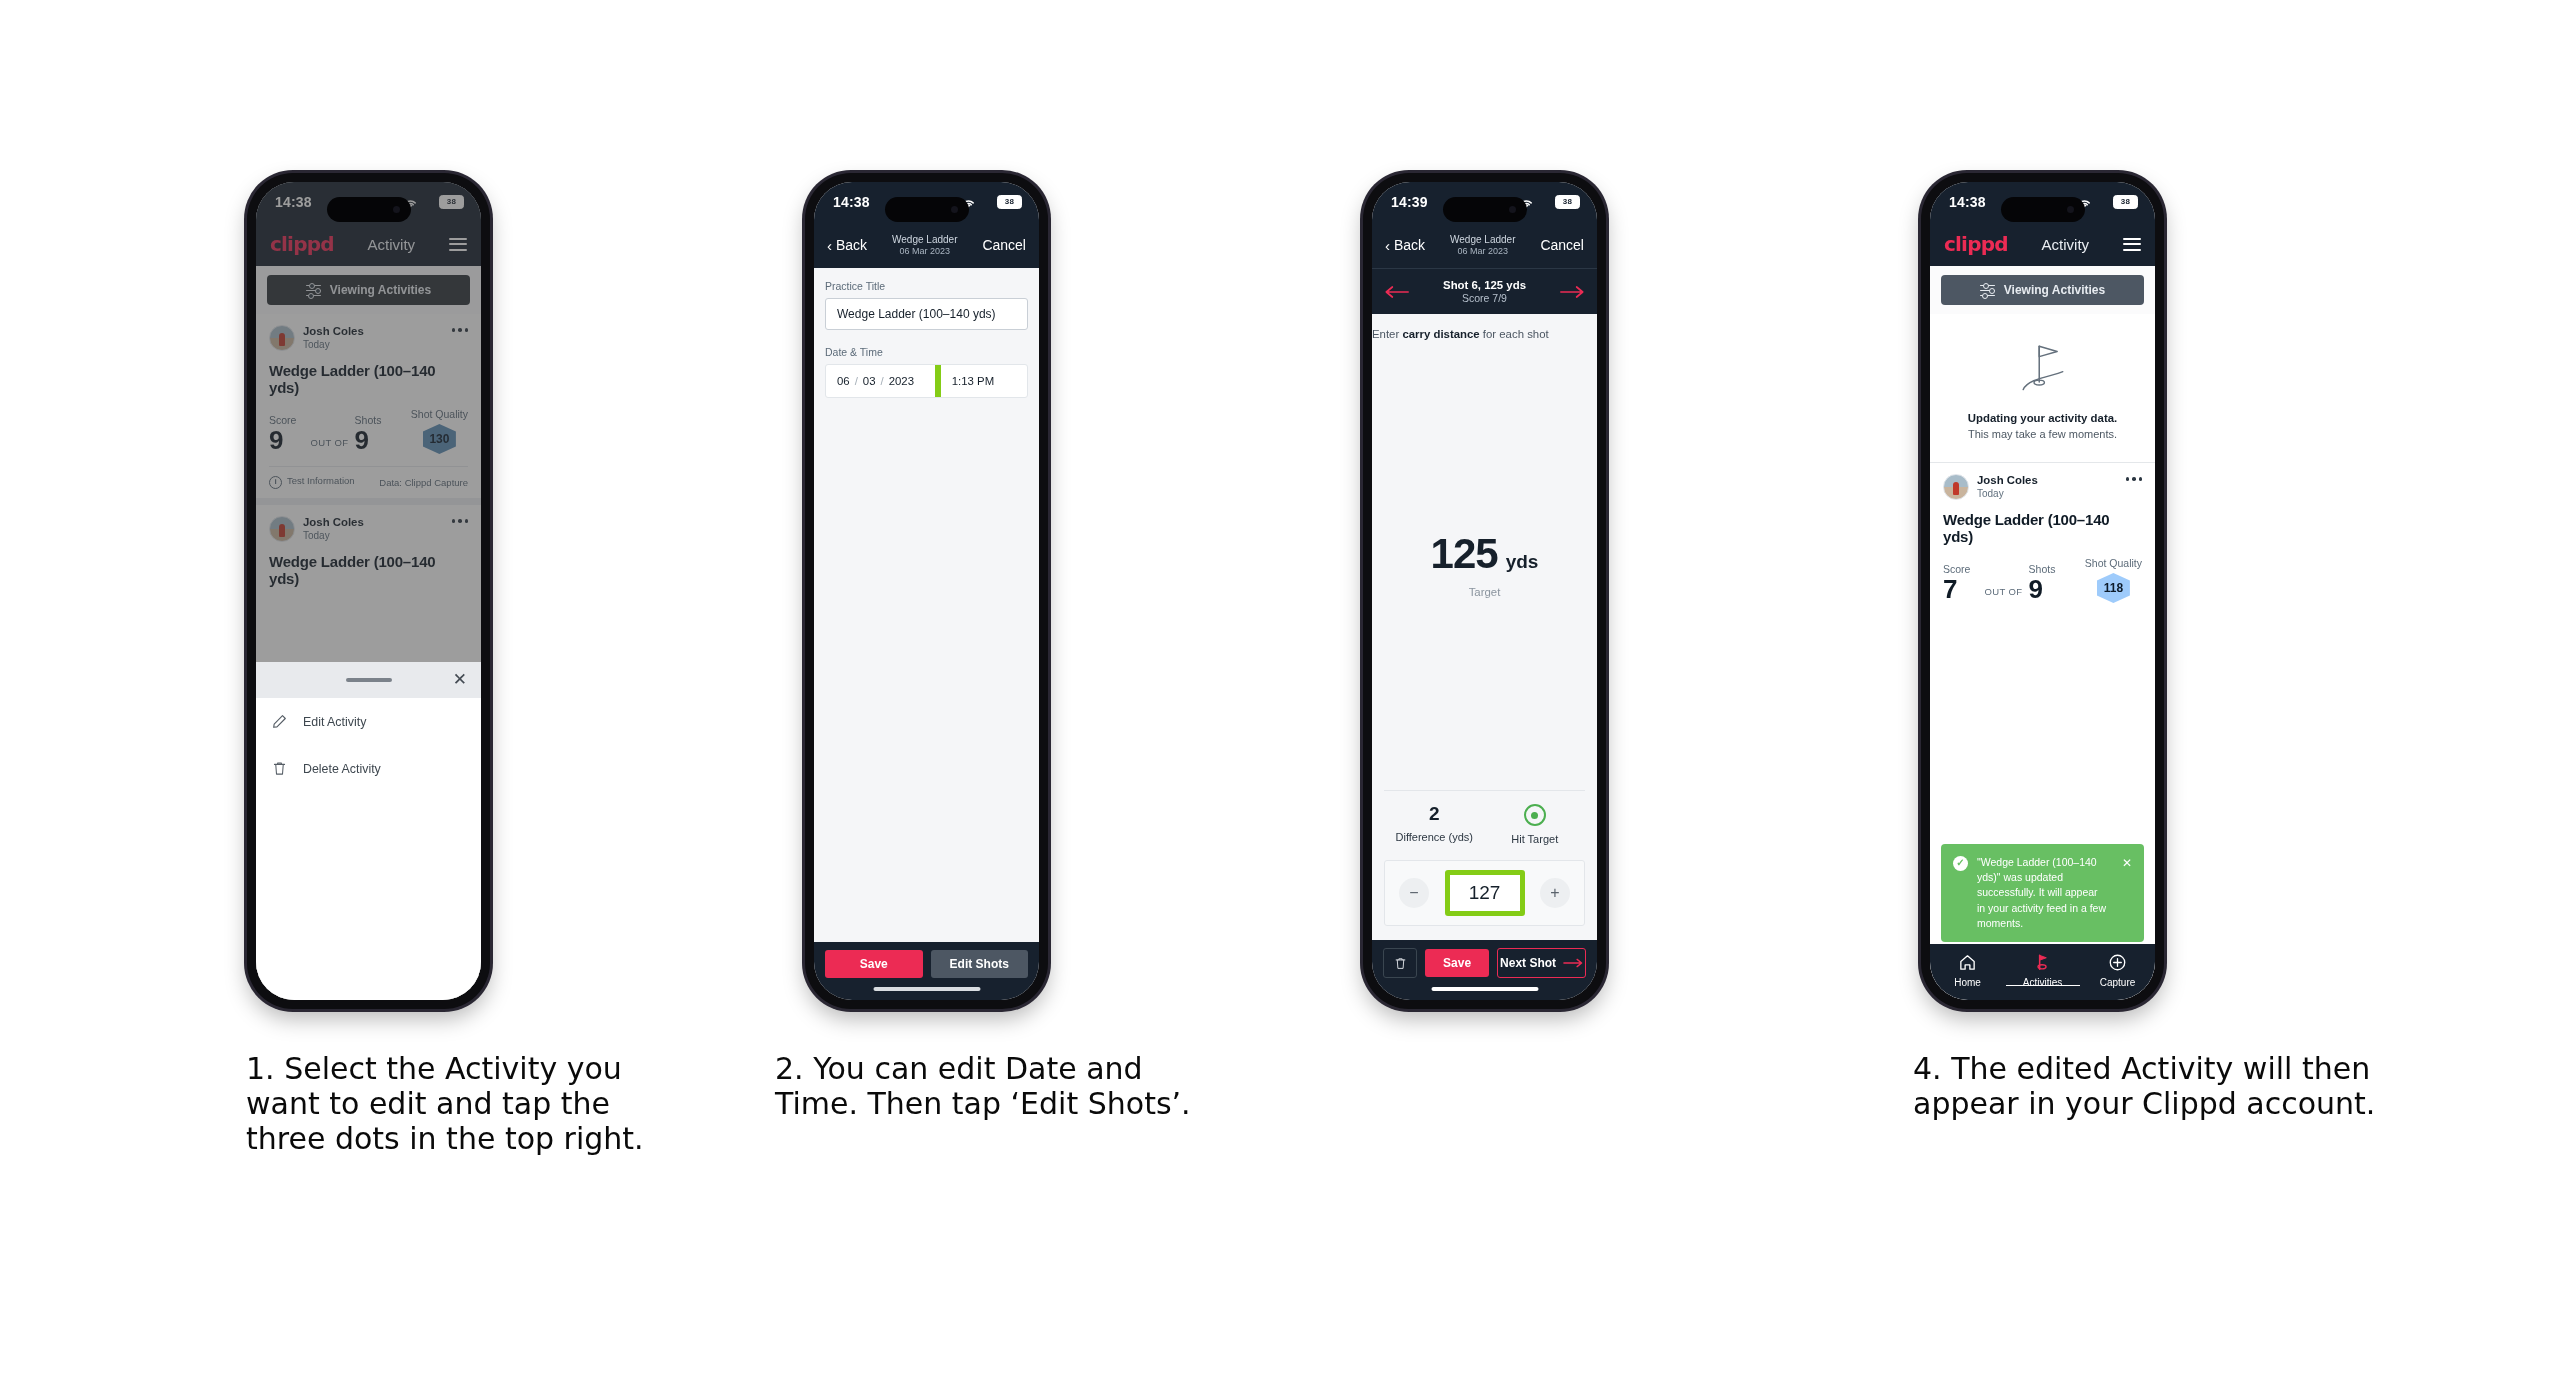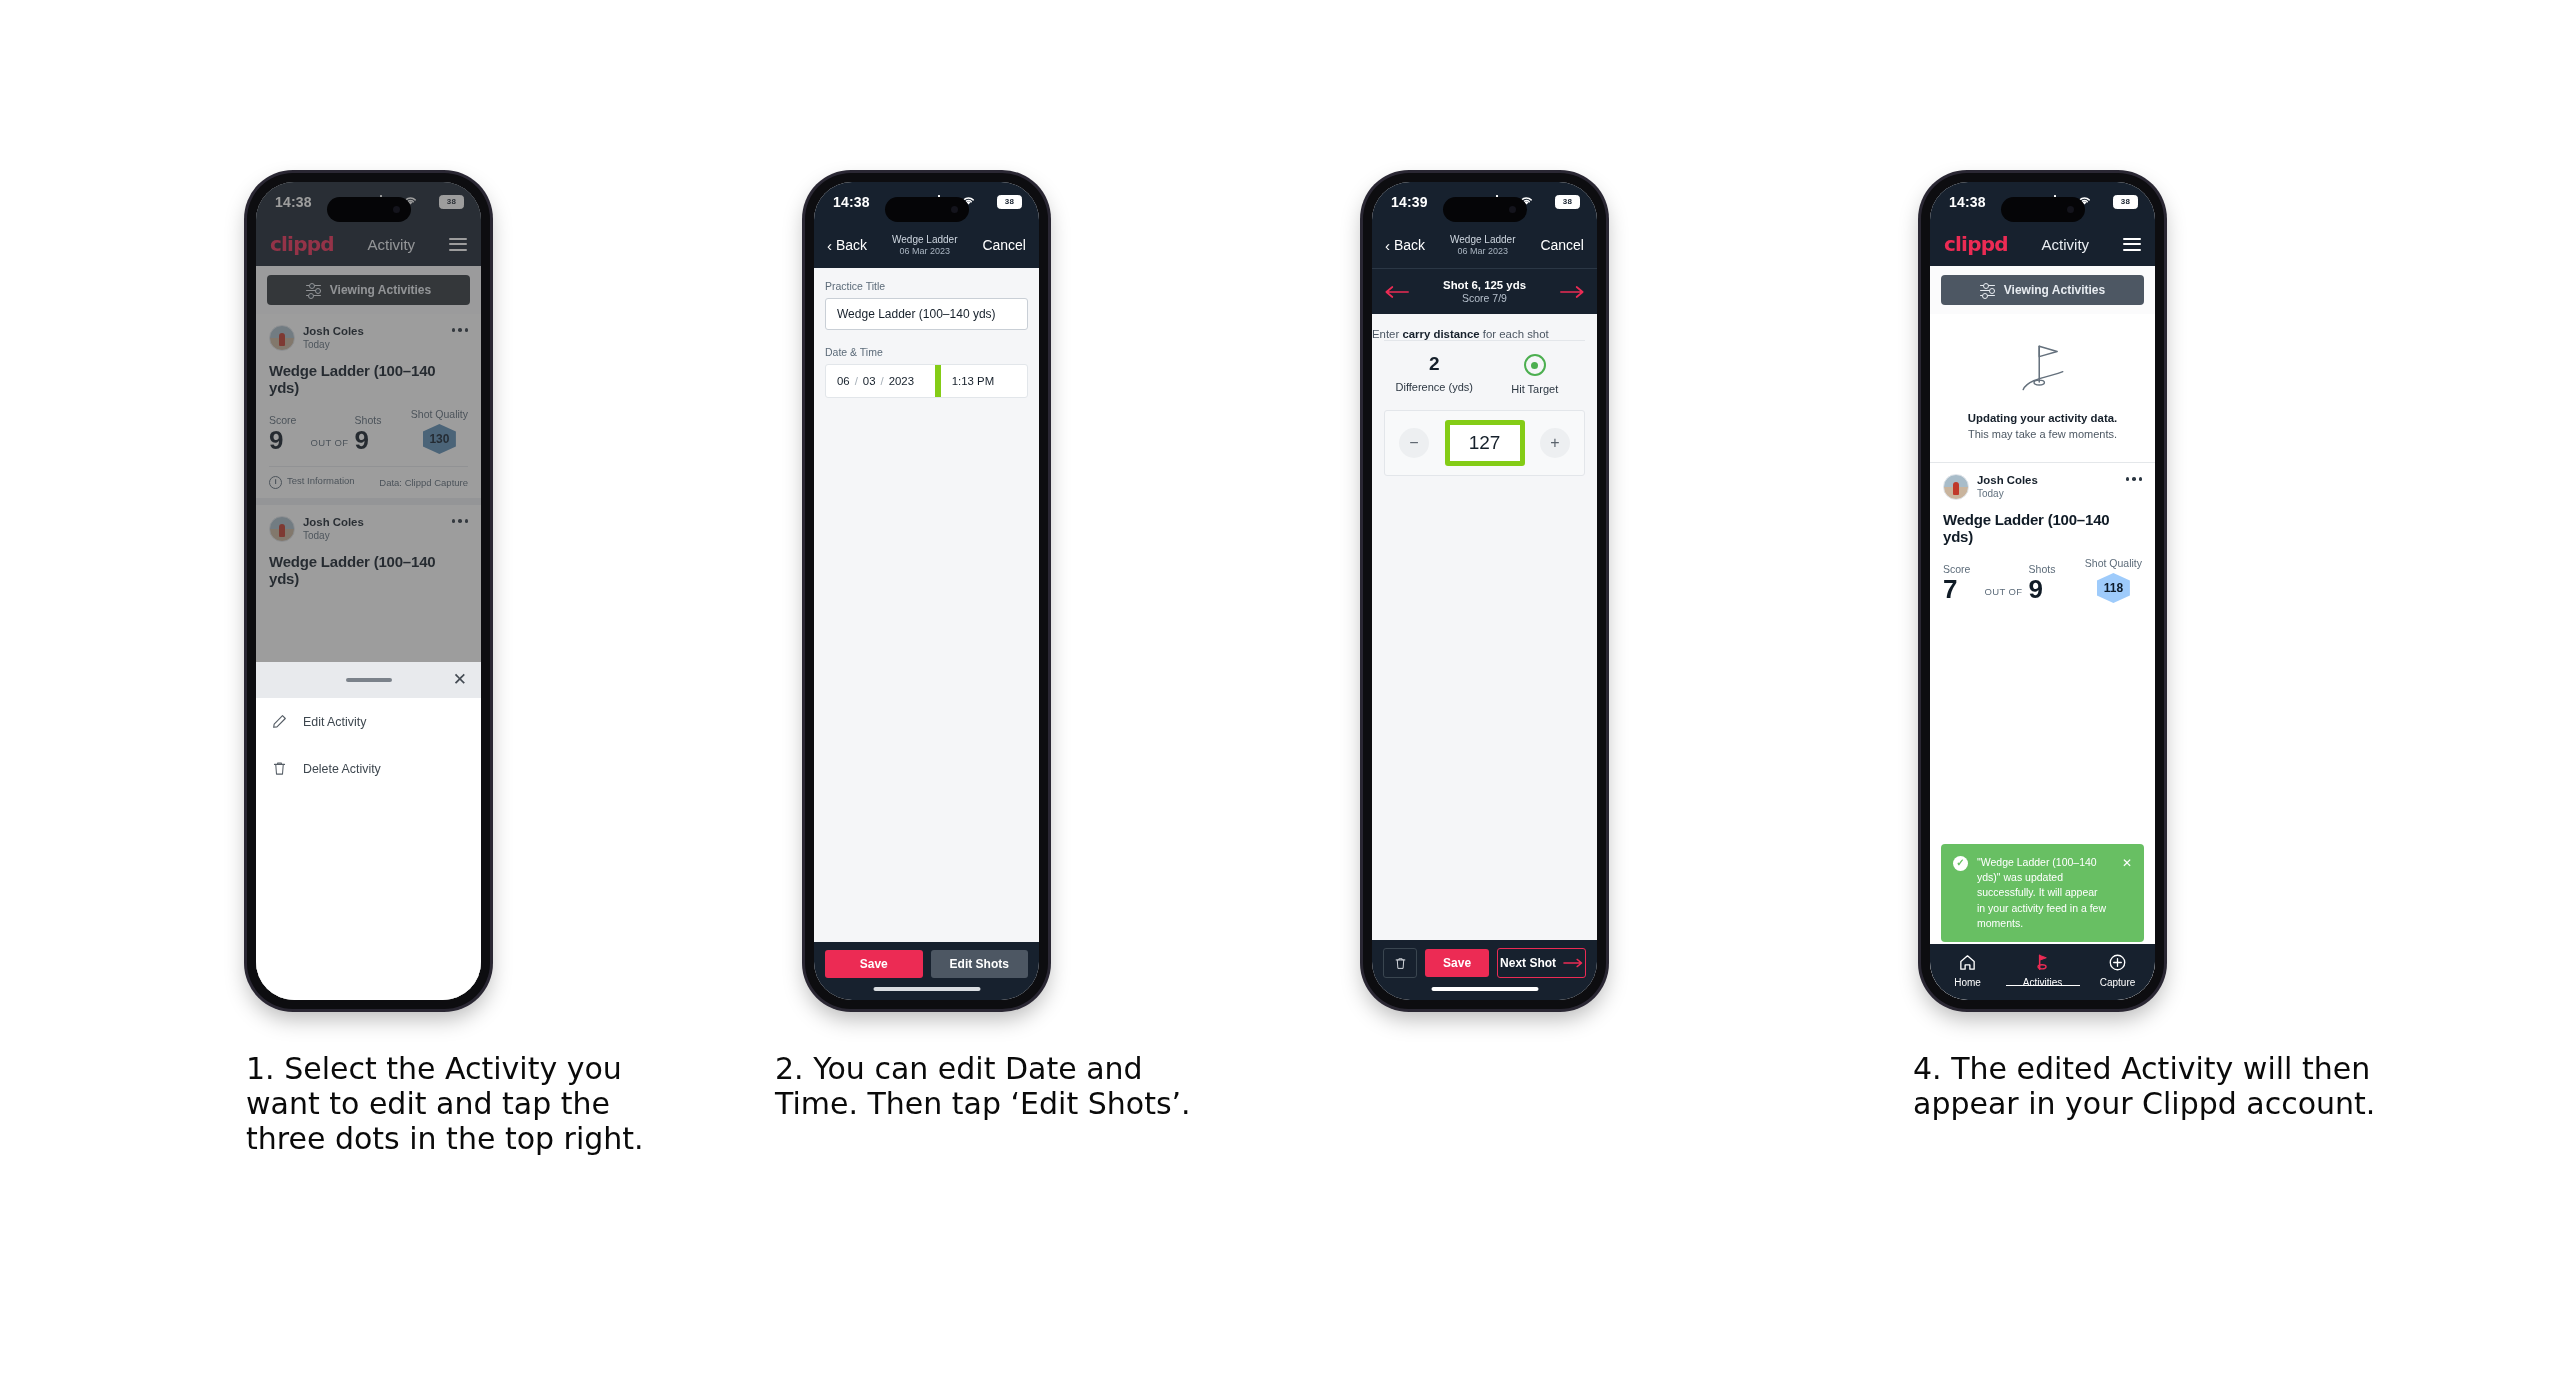--- a/index.html
+++ b/index.html
@@ -33,21 +33,21 @@
   }
   .notch .cam{width:7px;height:7px;border-radius:50%;background:#14141c;margin-right:11px;}
 
   
   .statusbar{
     height:40px;flex:0 0 40px;position:relative;
     display:flex;align-items:center;justify-content:space-between;
     padding:0 17px 0 19px;box-sizing:border-box;
     color:#fff;font-size:14px;font-weight:bold;letter-spacing:0.2px;
   }
-  .sb-right{display:flex;align-items:flex-start;gap:21px;}
+  .sb-right{display:flex;align-items:flex-end;gap:21px;}
   .bars{display:flex;align-items:flex-end;gap:1.5px;height:11px;}
   .bars i{display:block;width:2.5px;background:#fff;border-radius:0.5px;}
   .bars i:nth-child(1){height:4px}
   .bars i:nth-child(2){height:6px}
   .bars i:nth-child(3){height:8.5px}
   .bars i:nth-child(4){height:11px}
   .batt{
     border:1.4px solid #fff;border-radius:3.5px;
     font-size:8px;line-height:1;padding:2px 3px 2px 3px;min-width:17px;
     text-align:center;color:#fff;font-weight:bold;
@@ -512,20 +512,27 @@
             <span class="l2" style="display:block;">Score 7/9</span>
           </span>
           <svg width="26" height="14" viewBox="0 0 28 14">
             <path d="M2 7 H25 M19 1.6 L25.5 7 L19 12.4" stroke="#ec2b54" stroke-width="1.8" fill="none" stroke-linecap="round" stroke-linejoin="round"></path>
           </svg>
         </div>
       </div>
 
       <div class="shotbody">
         <div class="hint"><span>Enter </span><b>carry distance</b><span> for each shot</span></div>
+        <div class="bigwrap">
+          <div class="bignum">
+            <span class="v">125</span>
+            <span class="u">yds</span>
+          </div>
+          <div class="bigsub">Target</div>
+        </div>
         <div class="splitrow">
           <div class="splitcol">
             <div class="v">2</div>
             <div class="l">Difference (yds)</div>
           </div>
           <div class="splitcol">
             <div class="bullseye">
                 <i></i>
               </div>
             <div class="l" style="margin-top:7px;">Hit Target</div>

